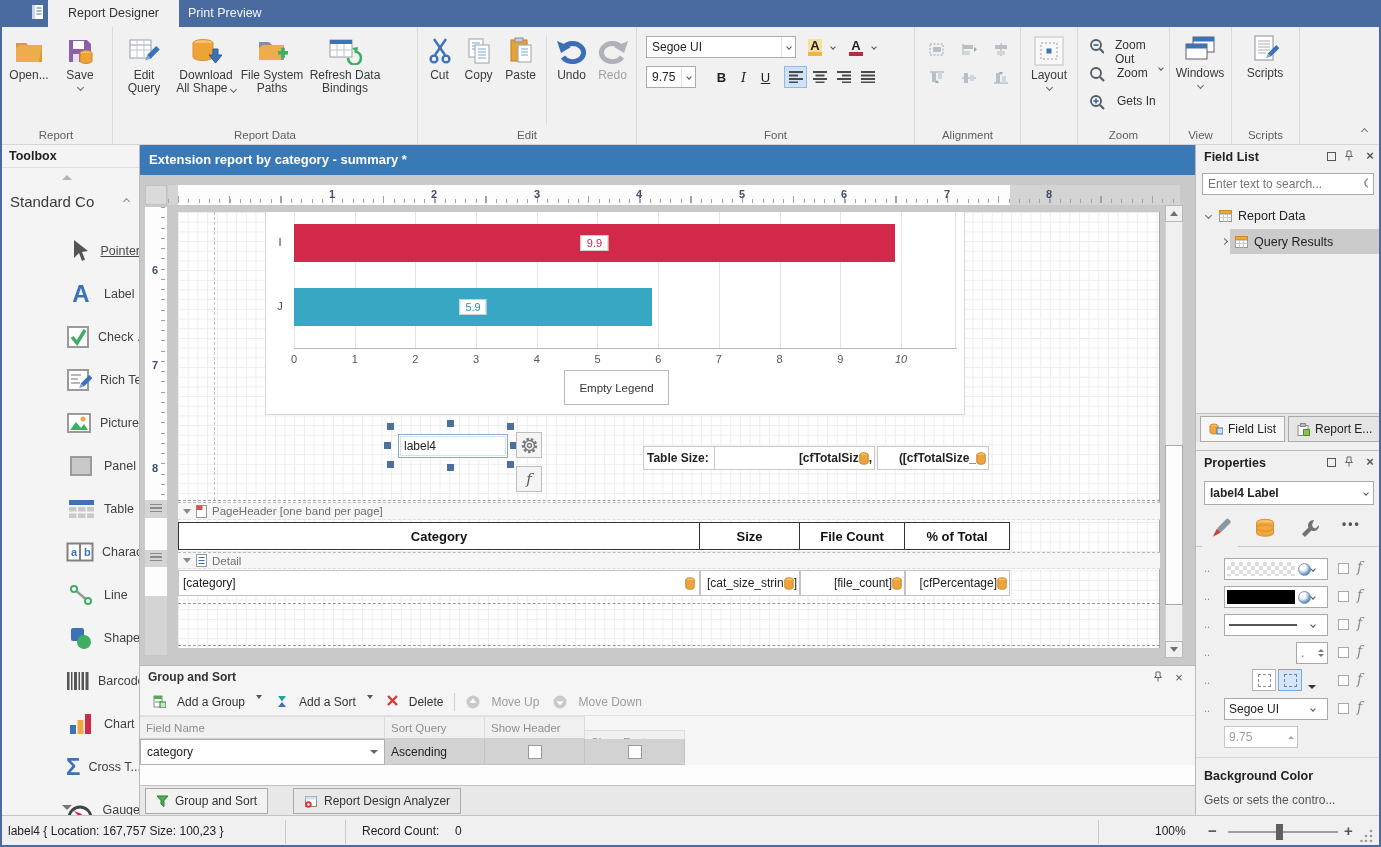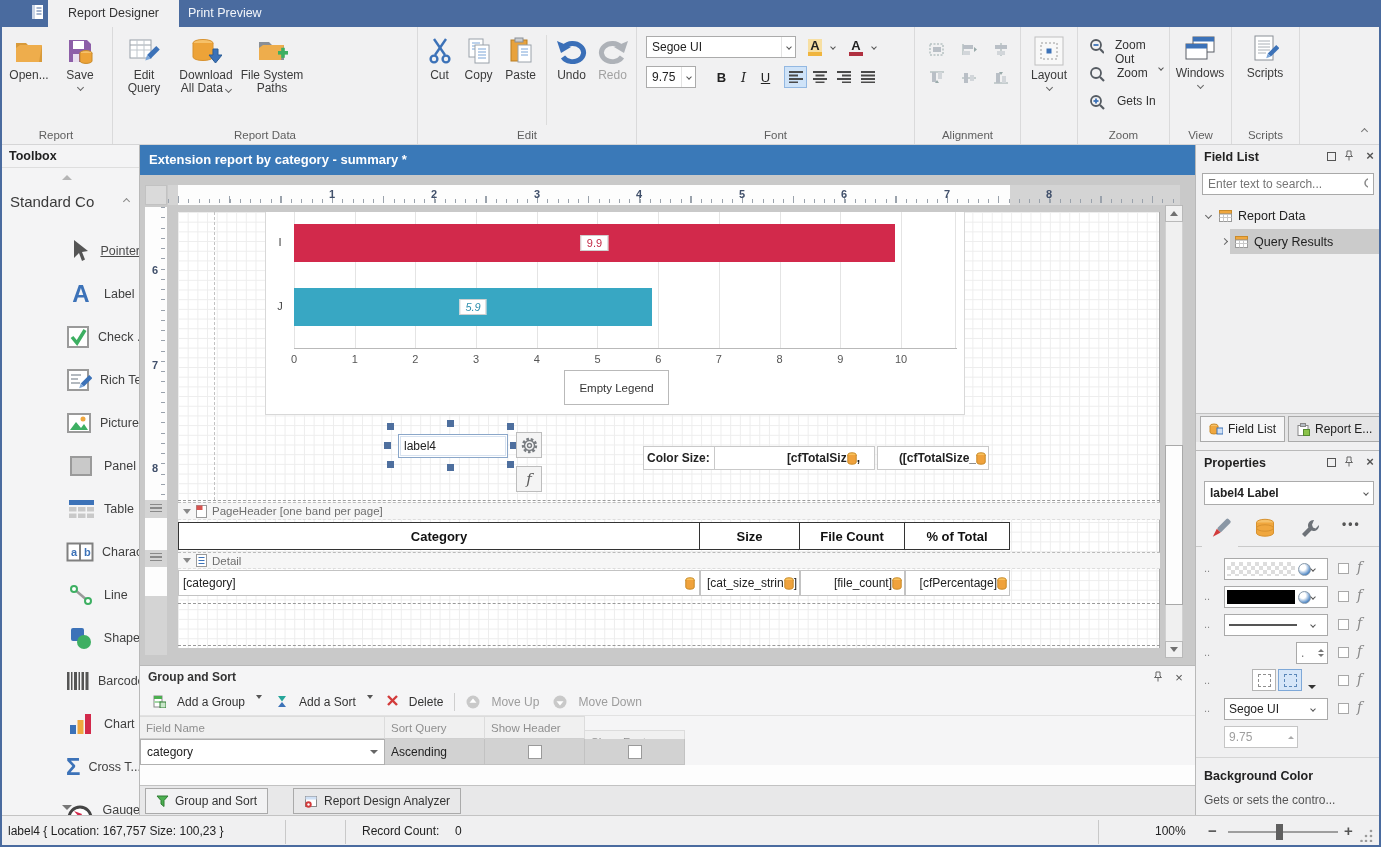--- a/index.html
+++ b/index.html
@@ -186,32 +186,48 @@
           <span class="blbl">Edit Query</span>
         </div>
         <div class="bb" style="width:68px">
           <span class="bicon">
               <svg width="32" height="30">
                 <ellipse cx="13" cy="7" rx="10" ry="3.5" fill="#f6c169" stroke="#d8922f"></ellipse>
                 <path d="M3 7 v14 a10 3.5 0 0 0 20 0 V7" fill="#eda338" stroke="#d8922f"></path>
                 <path d="M23 13 v6 h-4 l6.5 8 6.5-8 h-4 v-6z" fill="#3c72b8" stroke="#2b5c96"></path>
               </svg>
             </span>
-          <span class="blbl"><span>Download All Data</span> <span class="cv"></span></span>
+          <span class="blbl"><span>Download All Shape</span> <span class="cv"></span></span>
         </div>
         <div class="bb" style="width:64px">
           <span class="bicon">
               <svg width="32" height="28">
                 <path d="M3 5 h10 l3 3 h12 v15 h-25z" fill="#8a8f96"></path>
                 <path d="M3 11 l4-3 h21 l-3 15 h-22z" fill="#eead4c"></path>
                 <rect x="22" y="14" width="10" height="3.6" fill="#3daf62" transform="translate(0 0)"></rect>
                 <rect x="25.2" y="10.8" width="3.6" height="10" fill="#3daf62"></rect>
               </svg>
             </span>
           <span class="blbl">File System Paths</span>
+        </div>
+        <div class="bb" style="width:82px">
+          <span class="bicon">
+              <svg width="34" height="28">
+                <rect x="2" y="3" width="22" height="17" fill="#fff" stroke="#98a0a8"></rect>
+                <rect x="2" y="3" width="22" height="4" fill="#3c72b8"></rect>
+                <line x1="9" y1="7" x2="9" y2="20" stroke="#bfc6cc"></line>
+                <line x1="16" y1="7" x2="16" y2="20" stroke="#bfc6cc"></line>
+                <line x1="2" y1="13" x2="24" y2="13" stroke="#bfc6cc"></line>
+                <g fill="none" stroke="#3daf62" stroke-width="2.6">
+                  <path d="M20 21 a6.5 6.5 0 1 0 6.5-6.5"></path>
+                </g>
+                <path d="M24 11 l6-1 -1 6z" fill="#3daf62"></path>
+              </svg>
+            </span>
+          <span class="blbl">Refresh Data Bindings</span>
         </div>
       </div>
       <div class="rlabel">Report Data</div>
     </div>
 
     <div class="rgroup" style="width:219px">
       <div class="rbody">
         <div class="bb" style="width:38px">
           <span class="bicon">
               <svg width="26" height="28">
@@ -667,33 +683,33 @@
         <div class="abs" style="left:36px;top:0;height:288px;border-left:1px dashed #c2c2c2"></div>
 
         <div id="chart">
           <div id="plot">
             <div class="bar" style="top: 12px; width: 600.93px; background: rgb(210, 41, 75);"></div>
             <div class="bar" style="top: 76px; width: 358.13px; background: rgb(56, 167, 195);"></div>
           </div>
           <span class="catlbl" style="top:24px">I</span>
           <span class="catlbl" style="top:88px">J</span>
           <span class="barlbl" style="top: 23px; color: rgb(194, 41, 69); left: 328.465px;">9.9</span>
-          <span class="barlbl" style="top: 87px; color: rgb(45, 143, 174); left: 207.065px; font-style: italic;">5.9</span>
+          <span class="barlbl" style="top: 87px; color: rgb(45, 143, 174); left: 207.065px;">5.9</span>
           <div class="abs" style="left:28px;top:136px;width:663px;border-top:1px solid #b9b9b9"></div>
           <span class="xtick" style="left: 28px;">0</span>
           <span class="xtick" style="left: 88.7px;">1</span>
           <span class="xtick" style="left: 149.4px;">2</span>
           <span class="xtick" style="left: 210.1px;">3</span>
           <span class="xtick" style="left: 270.8px;">4</span>
           <span class="xtick" style="left: 331.5px;">5</span>
           <span class="xtick" style="left: 392.2px;">6</span>
           <span class="xtick" style="left: 452.9px;">7</span>
           <span class="xtick" style="left: 513.6px;">8</span>
           <span class="xtick" style="left: 574.3px;">9</span>
-          <span class="xtick" style="left: 635px;">10</span>
+          <span class="xtick" style="left: 635px; font-style: italic;">10</span>
           <div id="legend">
               <span>Empty Legend</span>
             </div>
         </div>
 
         <div class="hdl" style="left:209px;top:211px"></div>
         <div class="hdl" style="left:269px;top:208px"></div>
         <div class="hdl" style="left:329px;top:211px"></div>
         <div class="hdl" style="left:206px;top:230px"></div>
         <div class="hdl" style="left:332px;top:230px"></div>
@@ -708,23 +724,23 @@
               <circle cx="8.5" cy="8.5" r="6" fill="none" stroke="#787c80" stroke-width="3.4" stroke-dasharray="2.4 1.7"></circle>
               <circle cx="8.5" cy="8.5" r="5" fill="#f4f4f4" stroke="#787c80" stroke-width="1.4"></circle>
               <circle cx="8.5" cy="8.5" r="2" fill="none" stroke="#787c80" stroke-width="1.4"></circle>
             </svg>
         </div>
         <div class="tagbtn" style="top:254px;font-family:'DejaVu Serif',serif;font-style:italic;font-size:15px;color:#5a5a5a">
             <span>f</span>
           </div>
 
         <div class="cell" style="left:465px;top:234px;width:73px;height:24px;font-weight:bold;padding-left:3px">
-            <span>Color Size:</span>
-          </div>
-        <div class="cell" style="left:536px;top:234px;width:161px;height:24px;font-weight:bold;justify-content:flex-end;padding-right:14px">
+            <span>Table Size:</span>
+          </div>
+        <div class="cell" style="left:536px;top:234px;width:161px;height:24px;font-weight:bold;justify-content:flex-end;padding-right:2px">
           <span>[cfTotalSiz</span>
           <svg class="dbico" width="10" height="13">
               <ellipse cx="5" cy="3" rx="4.2" ry="2.2" fill="#f8c15c" stroke="#c98a28"></ellipse>
               <path d="M0.8 3 v7 a4.2 2.2 0 0 0 8.4 0 v-7" fill="#f0a23c" stroke="#c98a28"></path>
             </svg>
           <span>,</span>
         </div>
         <div class="cell" style="left:699px;top:234px;width:112px;height:24px;font-weight:bold;justify-content:flex-end;padding-right:2px">
           <span>([cfTotalSize_</span>
           <svg class="dbico" width="10" height="13">

